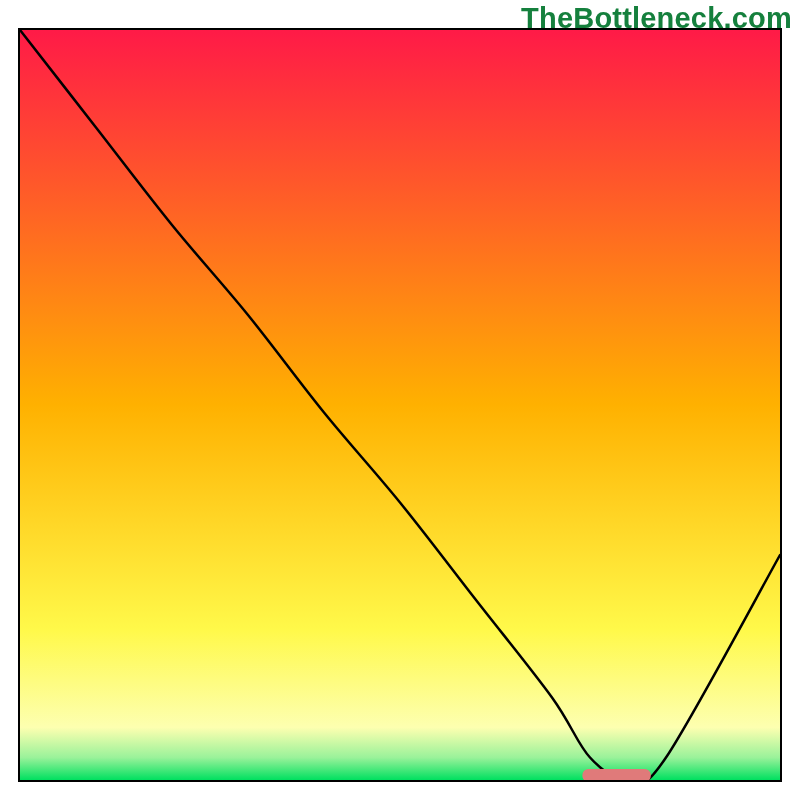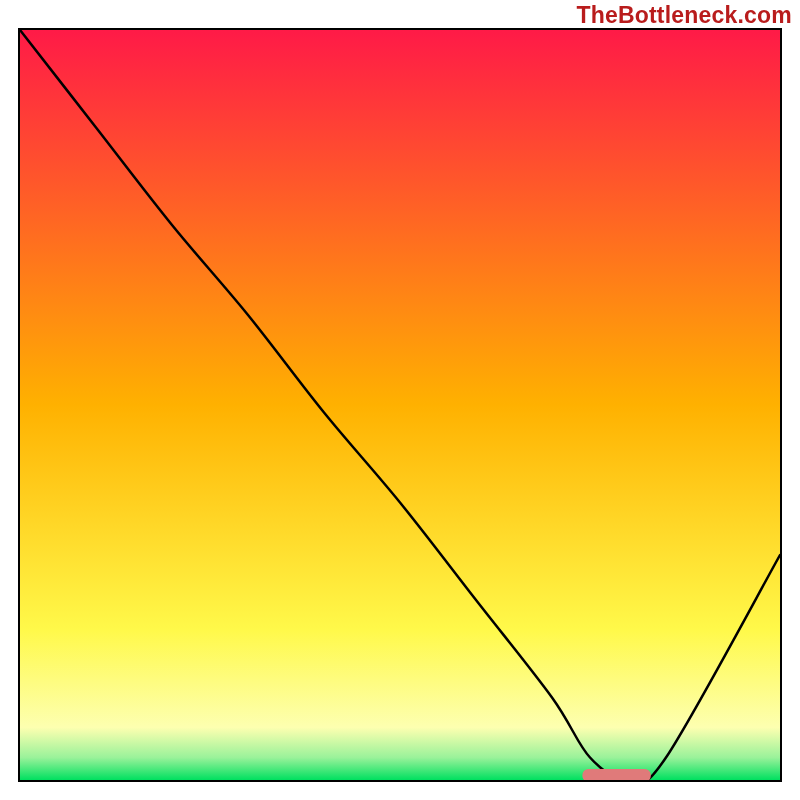--- a/index.html
+++ b/index.html
@@ -13,23 +13,23 @@
   }
   .frame {
     position: relative;
     width: 800px;
     height: 800px;
   }
   .watermark {
     position: absolute;
     top: 2px;
     right: 8px;
-    font-size: 23px;
+    font-size: 29px;
     font-weight: bold;
-    color: #b91c1c;
+    color: #15803d;
     letter-spacing: 0.2px;
     z-index: 5;
   }
   .plot-area {
     position: absolute;
     left: 18px;
     top: 28px;
     width: 764px;
     height: 754px;
     border: 2px solid #000;

